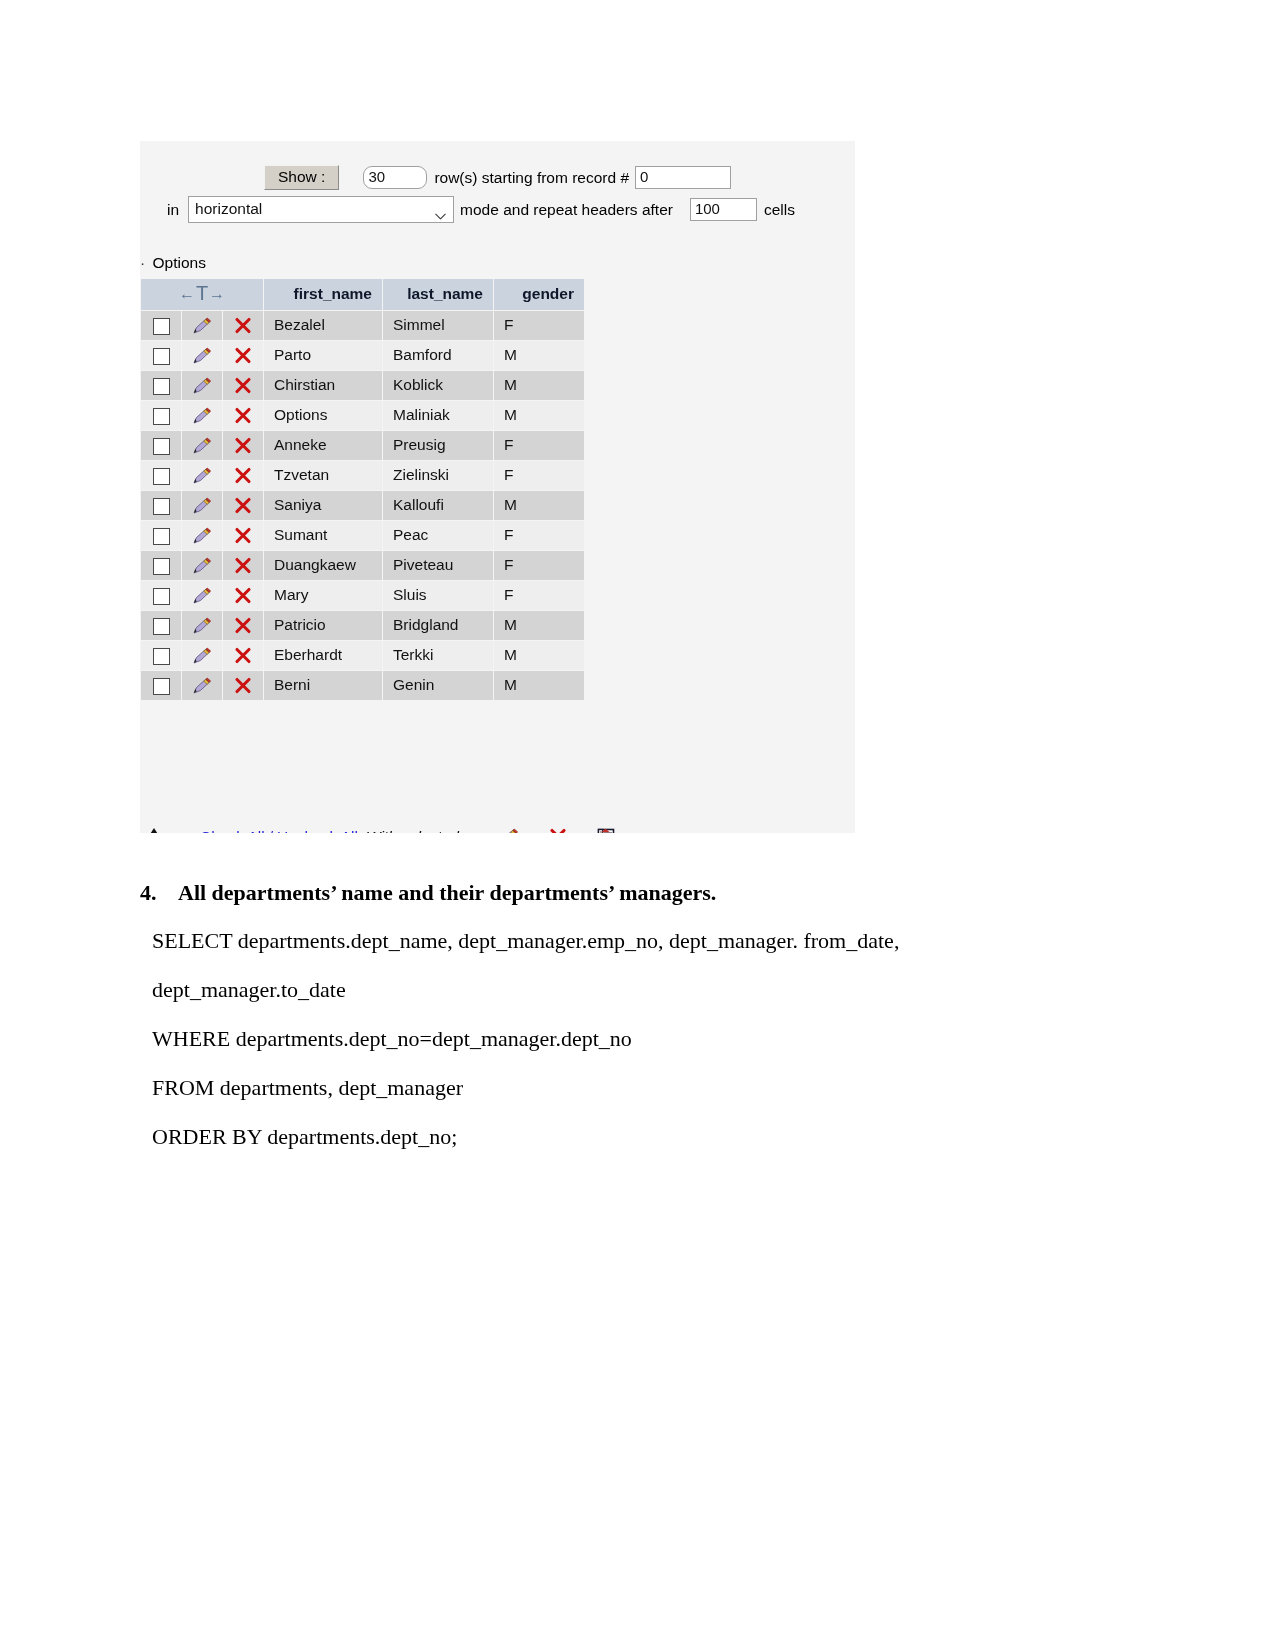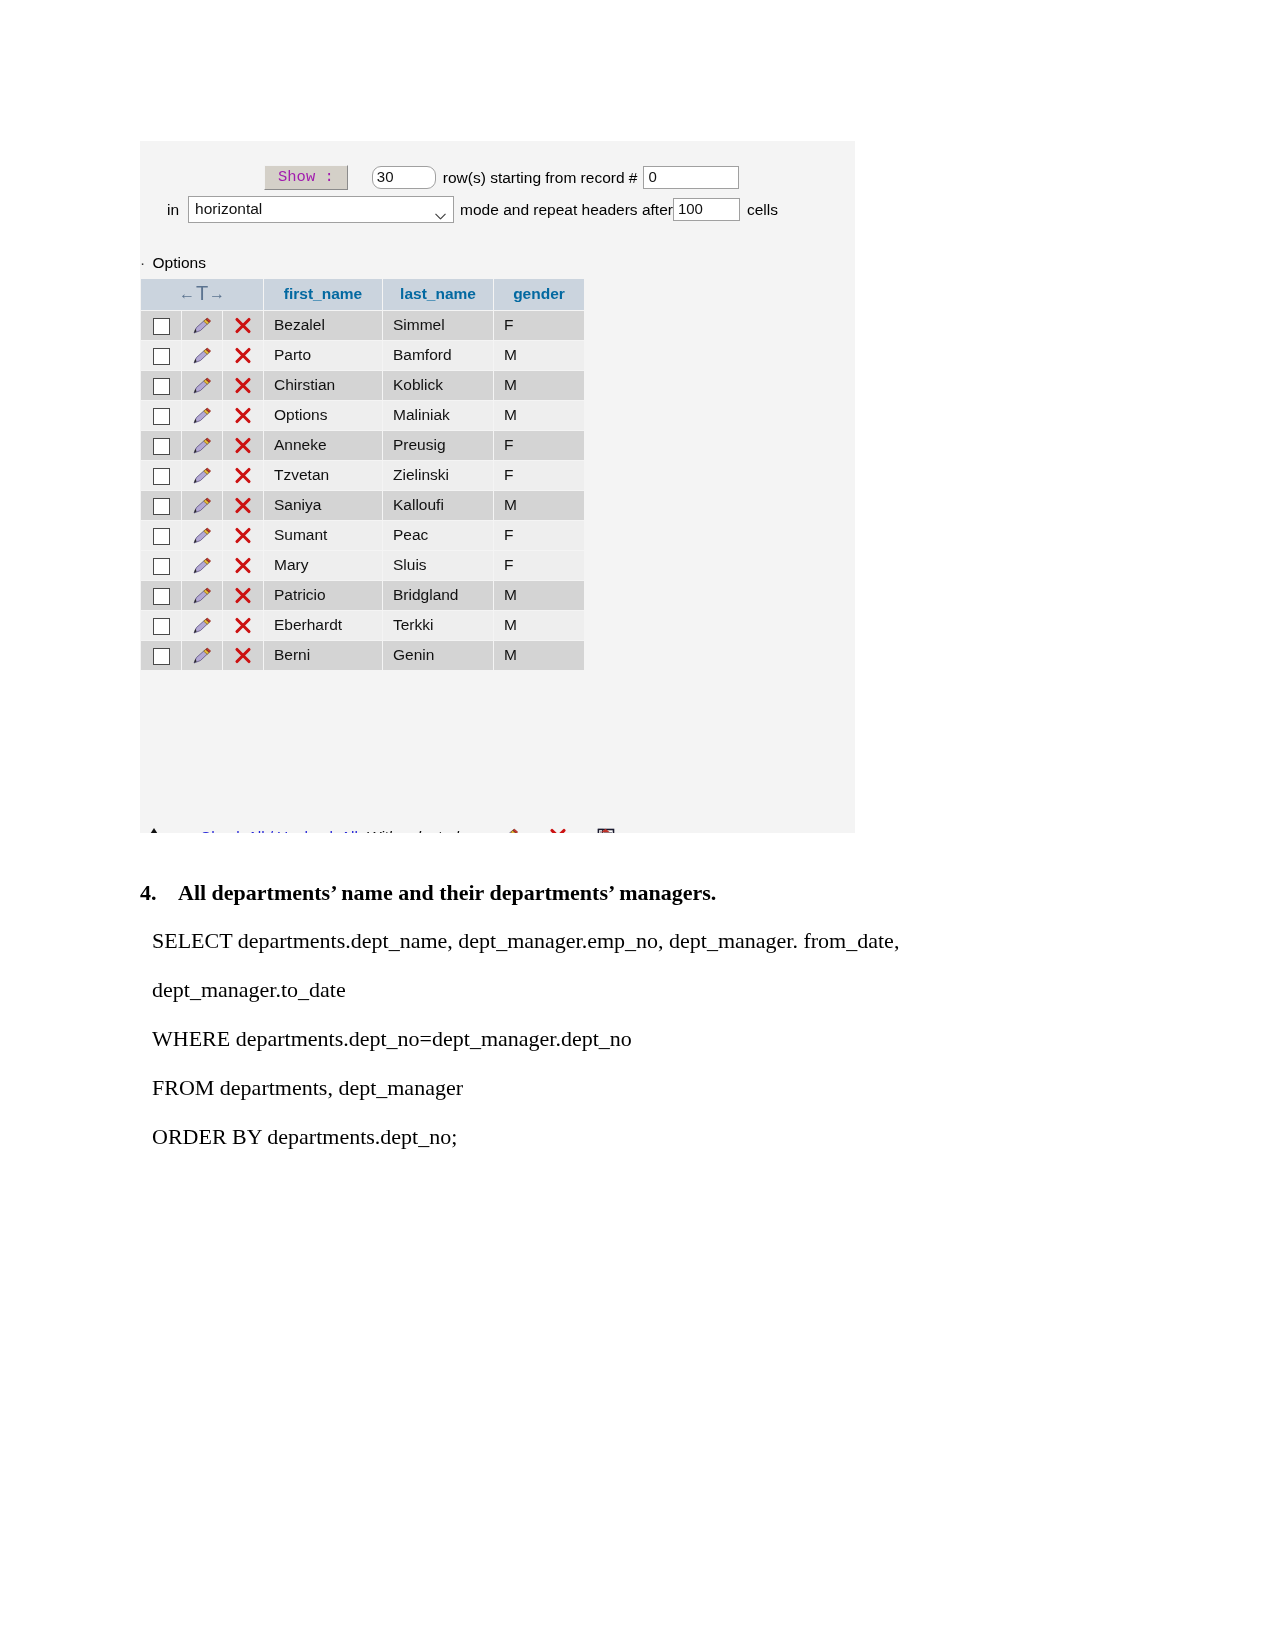--- a/index.html
+++ b/index.html
@@ -43,38 +43,38 @@
   }
   .show-line.line1 { padding-left: 124px; margin-bottom: 6px; }
   .show-line.line2 { padding-left: 27px; }
 
   .btn-show {
     background: #d4d0c8;
     border: 1px solid #8b8b8b;
     border-top-color: #f2f2f2;
     border-left-color: #f2f2f2;
     padding: 3px 13px 4px 13px;
-    font-family: Liberation Mono, monospace;
+    font-family: Liberation Sans, sans-serif;
     font-size: 15.5px;
-    color: #a21caf;
+    color: #000000;
     line-height: 1.05;
   }
   .txtbox {
     background: #fff;
     border: 1px solid #a0a0a0;
     font-family: "Liberation Sans", "DejaVu Sans", sans-serif;
     font-size: 15px;
     color: #111;
     padding: 2px 4px 3px 4px;
     line-height: 1.1;
     box-sizing: border-box;
   }
   .txtbox.rows   { width: 64px;  margin-left: 24px; border-radius: 9px; }
   .txtbox.record { width: 96px;  margin-left: 6px; }
-  .txtbox.cells  { width: 67px;  margin-left: 0; }
+  .txtbox.cells  { width: 67px;  margin-left: 17px; }
   .lbl { margin-left: 7px; }
   .lbl.tight { margin-left: 6px; }
 
   .selectbox {
     position: relative;
     width: 266px;
     background: #fff;
     border: 1px solid #a0a0a0;
     font-size: 15.5px;
     color: #111;
@@ -105,23 +105,23 @@
   .res-table {
     position: absolute;
     left: 0;
     top: 137px;
     border-collapse: separate;
     border-spacing: 1px;
     font-size: 15.5px;
   }
   .res-table th {
     background: #cbd4de;
-    color: #0369a1;
+    color: #0f172a;
     font-weight: bold;
-    text-align: center;
+    text-align: right;
     padding: 5px 10px 6px 10px;
     font-family: "Liberation Sans", "DejaVu Sans", sans-serif;
     white-space: nowrap;
   }
   .res-table th.navcol {
     width: 108px;
     text-align: center;
     padding: 5px 6px 6px 6px;
     color: #5a7392;
     font-weight: normal;
@@ -387,20 +387,36 @@
                 <path d="M13.4 2.6 L17 5.6 L15.2 7.3 L11.8 4.2 Z" fill="#e8b93a" stroke="#8a6a12" stroke-width="0.7"></path>
                 <path d="M15.2 1 L18.6 4 L17.4 5.2 L14 2.2 Z" fill="#d4352a" stroke="#7e1c13" stroke-width="0.7"></path>
                 <path d="M2 16 L4.6 14.6 L3.3 11.4 Z" fill="#2d2d2d"></path>
               </svg></span></td>
           <td class="c-del"><span class="ico-xdel"><svg viewBox="0 0 18 18" width="18" height="18">
                 <path d="M3 2.5 L15 14.5" stroke="#cc1111" stroke-width="3.1" stroke-linecap="round"></path>
                 <path d="M15 2.5 L3 14.5" stroke="#cc1111" stroke-width="3.1" stroke-linecap="round"></path>
               </svg></span></td>
           <td class="cell-fn">Sumant</td>
           <td class="cell-ln">Peac</td>
+          <td class="cell-g">F</td>
+        </tr>
+        <tr class="row-b">
+          <td class="c-chk"><span class="chk"></span></td>
+          <td class="c-edit"><span class="ico-pencil"><svg viewBox="0 0 20 18" width="20" height="18">
+                <path d="M2 16 L4.5 10.5 L14 2 L17.5 5 L8.5 13.5 Z" fill="#b3a8d4" stroke="#5a5080" stroke-width="0.8"></path>
+                <path d="M13.4 2.6 L17 5.6 L15.2 7.3 L11.8 4.2 Z" fill="#e8b93a" stroke="#8a6a12" stroke-width="0.7"></path>
+                <path d="M15.2 1 L18.6 4 L17.4 5.2 L14 2.2 Z" fill="#d4352a" stroke="#7e1c13" stroke-width="0.7"></path>
+                <path d="M2 16 L4.6 14.6 L3.3 11.4 Z" fill="#2d2d2d"></path>
+              </svg></span></td>
+          <td class="c-del"><span class="ico-xdel"><svg viewBox="0 0 18 18" width="18" height="18">
+                <path d="M3 2.5 L15 14.5" stroke="#cc1111" stroke-width="3.1" stroke-linecap="round"></path>
+                <path d="M15 2.5 L3 14.5" stroke="#cc1111" stroke-width="3.1" stroke-linecap="round"></path>
+              </svg></span></td>
+          <td class="cell-fn">Duangkaew</td>
+          <td class="cell-ln">Piveteau</td>
           <td class="cell-g">F</td>
         </tr>
         <tr class="row-a">
           <td class="c-chk"><span class="chk"></span></td>
           <td class="c-edit"><span class="ico-pencil"><svg viewBox="0 0 20 18" width="20" height="18">
                 <path d="M2 16 L4.5 10.5 L14 2 L17.5 5 L8.5 13.5 Z" fill="#b3a8d4" stroke="#5a5080" stroke-width="0.8"></path>
                 <path d="M13.4 2.6 L17 5.6 L15.2 7.3 L11.8 4.2 Z" fill="#e8b93a" stroke="#8a6a12" stroke-width="0.7"></path>
                 <path d="M15.2 1 L18.6 4 L17.4 5.2 L14 2.2 Z" fill="#d4352a" stroke="#7e1c13" stroke-width="0.7"></path>
                 <path d="M2 16 L4.6 14.6 L3.3 11.4 Z" fill="#2d2d2d"></path>
               </svg></span></td>

